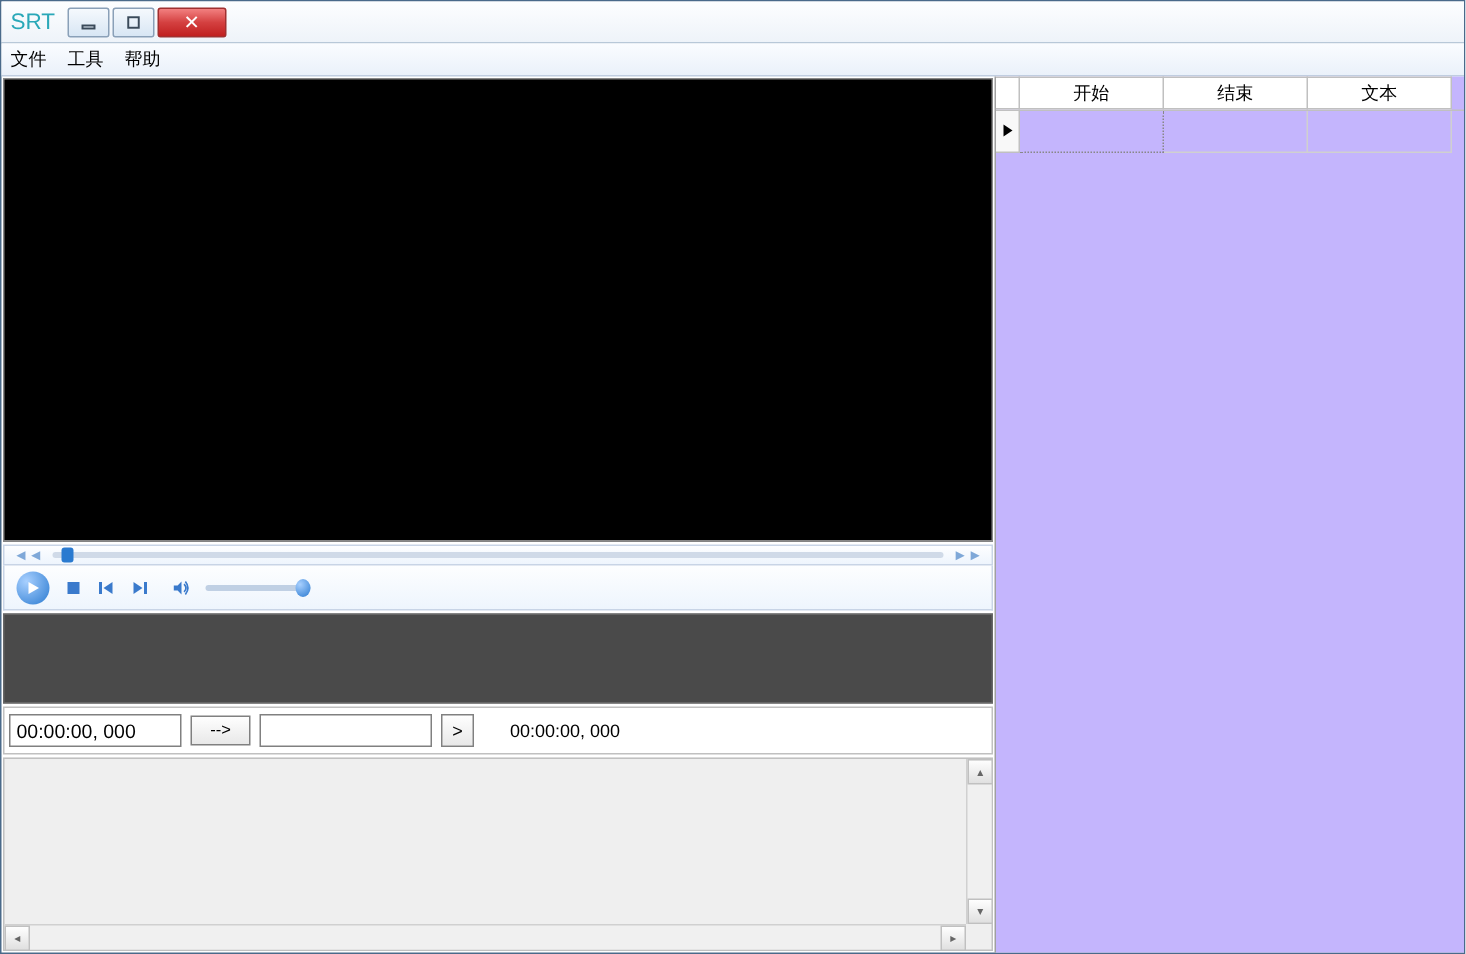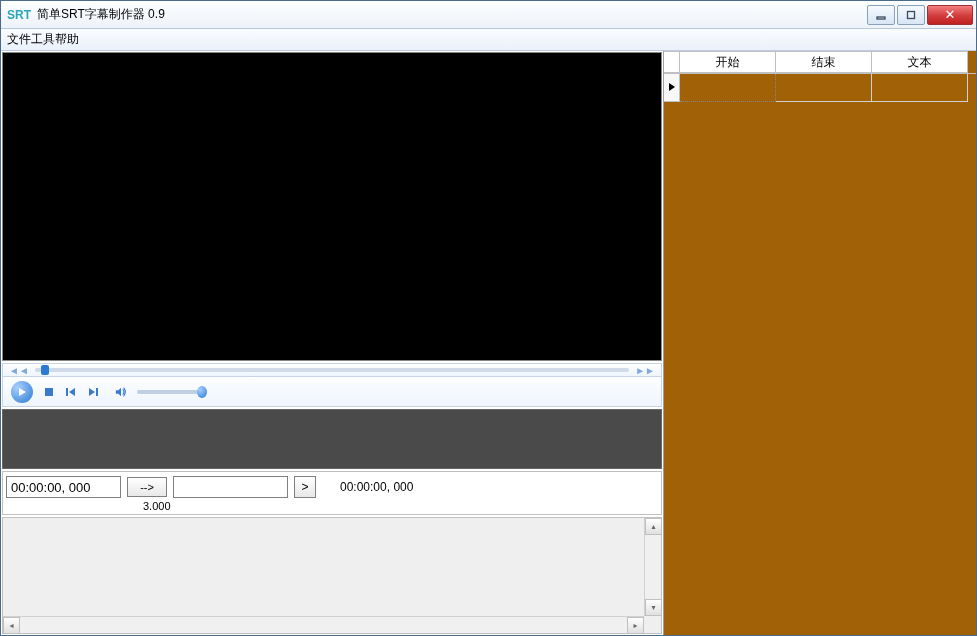--- a/index.html
+++ b/index.html
@@ -1,29 +1,29 @@
 <!DOCTYPE html>
 <html><head>
 <meta charset="utf-8">
 <style>
 * { box-sizing: border-box; margin: 0; padding: 0; }
 body { font-family: "Microsoft YaHei", "SimSun", Tahoma, sans-serif; font-size: 12px; background: #fff; overflow: hidden; width: 977px; height: 636px; }
 
 .window { width: 977px; height: 636px; border: 1px solid #4a6a8a; display: flex; flex-direction: column; background: #fff; }
 
 .titlebar { height: 28px; background: linear-gradient(#fdfeff, #eef3f9); display: flex; align-items: center; padding-left: 6px; border-bottom: 1px solid #b8c8d8; }
-.titlebar .app-icon { color: #2aa8b8; font-weight: bold; font-size: 12px; margin-right: 6px; font-family: Arial, sans-serif; }
+.titlebar .app-icon { color: #2aa8b8; font-weight: normal; font-size: 15px; margin-right: 6px; font-family: Arial, sans-serif; }
 .titlebar .title { flex: 1; color: #000; }
 .win-controls { display: flex; height: 20px; margin-right: 3px; }
 .win-btn { width: 28px; height: 20px; border: 1px solid #8aa0b8; border-radius: 2px; margin-left: 2px; display: flex; align-items: center; justify-content: center; font-size: 10px; background: linear-gradient(#f5f9fd, #d8e6f4); cursor: default; }
 .win-btn.close { width: 46px; background: linear-gradient(#f28080, #d44040, #c02020); color: #fff; border-color: #a03030; font-size: 13px; }
 .win-btn.min svg, .win-btn.max svg { width: 10px; height: 10px; }
 .win-btn.min rect, .win-btn.max rect { stroke:#3a4a5a; fill:none; stroke-width:1.3; }
 
-.menubar { height: 22px; background: linear-gradient(#fafcff, #eaf1fa); border-bottom: 1px solid #c0cde0; display: flex; align-items: center; padding-left: 6px; }
+.menubar { height: 22px; background: linear-gradient(#fafcff, #eaf1fa); border-bottom: 1px solid #c0cde0; display: flex; align-items: center; padding-left: 6px; gap: 14px; }
 .menu-item { cursor: default; }
 
 .client { flex: 1; display: flex; }
 
 .left-pane { width: 663px; display: flex; flex-direction: column; border-right: 1px solid #a0a0a0; }
 
 .video-area { height: 309px; background: #000; border: 1px solid #888; margin: 1px; }
 
 .seekbar-row { height: 14px; background: linear-gradient(#fdfeff, #eef5fd); border: 1px solid #c8d4e6; margin: 1px 1px 0 1px; display:flex; align-items:center; padding: 0 6px; position: relative; }
 .seek-arrow { color:#7fa8d8; font-size:10px; user-select:none; }
@@ -52,21 +52,21 @@
 .row2 { display:flex; align-items:center; gap:6px; margin-top:4px; }
 .num-label { width:26px; text-align:right; }
 .wide-input { width:160px; height:20px; border:1px solid #808080; }
 .insert-btn { width:80px; height:24px; border:1px solid #808080; background:linear-gradient(#fefefe,#e8e8e8); cursor:default; margin-left:44px; font-family: inherit; font-size: 12px; }
 
 .bottom-area { flex:1; background:#efefef; border:1px solid #c0c0c0; margin:1px; position:relative; }
 .scroll-track-v { position:absolute; right:0; top:0; bottom:17px; width:17px; background:#f0f0f0; border-left:1px solid #d0d0d0; }
 .scroll-track-h { position:absolute; left:0; right:17px; bottom:0; height:17px; background:#f0f0f0; border-top:1px solid #d0d0d0; }
 .scroll-btn { width:17px; height:17px; background:linear-gradient(#fefefe,#e0e0e0); border:1px solid #c0c0c0; display:flex; align-items:center; justify-content:center; font-size:8px; color:#666; position:absolute; }
 
-.right-pane { flex:1; background:#a16207; }
+.right-pane { flex:1; background:#c4b5fd; }
 .table { width:100%; }
 .table-header { display:flex; border-bottom:1px solid #c0c0c0; }
 .th-rowhead { width:16px; height:22px; border:1px solid #c0c0c0; border-left:none; background:#fff; }
 .th { height:22px; border:1px solid #c0c0c0; border-left:none; display:flex; align-items:center; justify-content:center; background:#fff; }
 .th-start { width:96px; }
 .th-end { width:96px; }
 .th-text { flex:1; max-width:96px; }
 .table-row { display:flex; height:28px; }
 .td-rowhead { width:16px; border:1px solid #c0c0c0; border-top:none; border-left:none; background:#f8f8f8; display:flex; align-items:center; justify-content:center; }
 .td { border-right:1px solid #d0d0d0; border-bottom:1px solid #d0d0d0; }
@@ -75,21 +75,20 @@
 .td.w3 { width:96px; }
 .row-marker svg { width:8px; height:10px; fill:#000; }
 </style>
 </head>
 <body>
 
 <div class="window">
 
   <div class="titlebar">
     <span class="app-icon">SRT</span>
-    <span class="title">简单SRT字幕制作器 0.9</span>
     <div class="win-controls">
       <div class="win-btn min">
         <svg viewBox="0 0 10 10">
             <rect x="1" y="7" width="8" height="2" fill="#3a4a5a" stroke="none"></rect>
           </svg>
       </div>
       <div class="win-btn max">
         <svg viewBox="0 0 10 10">
             <rect x="1.5" y="1.5" width="7" height="7"></rect>
           </svg>
@@ -156,21 +155,20 @@
       <div class="waveform-area"></div>
 
       <div class="inputs-panel">
         <div class="row1">
           <input class="time-input" value="00:00:00, 000" style="">
           <div class="arrow-btn">--&gt;</div>
           <input class="text-input" value="" style="">
           <div class="gt-btn">&gt;</div>
           <span class="static-time">00:00:00, 000</span>
         </div>
-        <div class="step-label">3.000</div>
       </div>
 
       <div class="bottom-area">
         <div class="scroll-track-v">
           <div class="scroll-btn" style="top:0;">▴</div>
           <div class="scroll-btn" style="bottom:0;">▾</div>
         </div>
         <div class="scroll-track-h">
           <div class="scroll-btn" style="left:0;">◂</div>
           <div class="scroll-btn" style="right:0;">▸</div>

